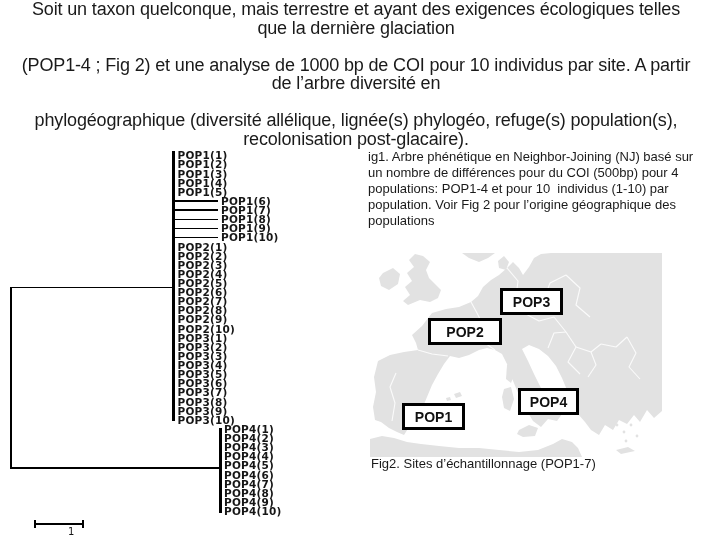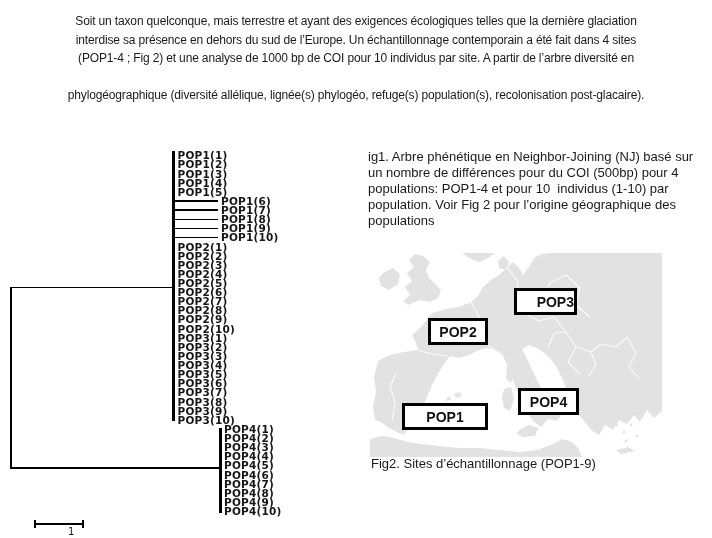--- a/index.html
+++ b/index.html
@@ -1,19 +1,19 @@
 <!DOCTYPE html>
 <html><head>
 <meta charset="utf-8">
 <style>
   html,body{margin:0;padding:0;background:#fff;}
   .page{position:relative;width:712px;height:538px;background:#ffffff;overflow:hidden;
         font-family:"Liberation Sans",sans-serif;color:#1c1c1c;}
-  .intro{position:absolute;left:16px;top:12px;width:680px;text-align:center;
-         font-size:12px;line-height:18.5px;letter-spacing:-0.15px;color:#1a1a1a;}
+  .intro{position:absolute;left:16px;top:0;width:680px;text-align:center;
+         font-size:18px;line-height:18.5px;letter-spacing:-0.15px;color:#1a1a1a;}
   .intro b{font-weight:400;}
   #tree-svg{position:absolute;left:0;top:0;width:712px;height:538px;}
   #tree-svg text{font-family:"DejaVu Sans",sans-serif;font-weight:bold;font-size:10.5px;
                  fill:#161616;letter-spacing:0.2px;}
   #tree-svg .scale-num{font-size:10px;font-weight:400;letter-spacing:0;}
   .fig1-caption{position:absolute;left:368px;top:149px;width:345px;font-size:13px;
                 line-height:16px;white-space:pre-wrap;color:#1a1a1a;}
   .map{position:absolute;left:370px;top:253px;width:292px;height:204px;}
   .map svg{position:absolute;left:0;top:0;}
   .site-box{position:absolute;border:3px solid #000;background:#fff;display:flex;
@@ -78,21 +78,21 @@
       <text x="224" y="505.85999999999996">POP4(9)</text>
       <text x="224" y="514.9799999999999">POP4(10)</text>
       <line x1="35" y1="524" x2="83" y2="524" stroke="#000" stroke-width="1.5"></line>
       <line x1="35" y1="520" x2="35" y2="528" stroke="#000" stroke-width="1.5"></line>
       <line x1="83" y1="520" x2="83" y2="528" stroke="#000" stroke-width="1.5"></line>
       <text x="68" y="535" class="scale-num">1</text>
     </svg>
 
   <div class="intro">
     <span>Soit un taxon quelconque, mais terrestre et ayant des exigences écologiques telles que la dernière glaciation</span><br>
-    <span>interdise sa présence en dehors du sud de l’Europe. Un échantillonnage contemporain a été fait dans 4 sites</span><br>
+    <br>
     <span><span>(POP1-4 ; Fig 2) et une analyse de </span><b>1000 bp de COI pour 10 individus par site</b><span>. A partir de l’arbre diversité en</span></span><br>
     <br>
     <span>phylogéographique (diversité allélique, lignée(s) phylogéo, refuge(s) population(s), recolonisation post-glacaire).</span>
   </div>
 
   <div class="fig1-caption">ig1. Arbre phénétique en Neighbor-Joining (NJ) basé sur
 un nombre de différences pour du COI (500bp) pour 4
 populations: POP1-4 et pour 10  individus (1-10) par
 population. Voir Fig 2 pour l’origine géographique des
 populations</div>
@@ -127,29 +127,29 @@
         <path d="M196,79 L184,80 L178,95"></path>
         <path d="M196,79 L206,94 L198,109 L210,121"></path>
         <path d="M206,94 L221,99 L231,91"></path>
         <path d="M231,91 L246,94 L257,84"></path>
         <path d="M221,99 L226,112 L218,124"></path>
         <path d="M174,46 L180,30 L196,22"></path>
         <path d="M196,22 L210,35 L206,52 L220,64"></path>
         <path d="M257,84 L266,100 L259,114 L270,126"></path>
       </g>
     </svg>
-  <div class="site-box" style="left: 32px; top: 150px; width: 86px; height: 27px;">
+  <div class="site-box" style="left: 32px; top: 150px; width: 63px; height: 27px;">
         <span>POP1</span>
       </div>
-      <div class="site-box" style="left: 58px; top: 65px; width: 60px; height: 27px;">
+      <div class="site-box" style="left: 58px; top: 65px; width: 74px; height: 27px;">
         <span>POP2</span>
       </div>
-      <div class="site-box" style="left: 144px; top: 35px; width: 63px; height: 27px; justify-content: flex-end;">
+      <div class="site-box" style="left: 130px; top: 35px; width: 63px; height: 27px;">
         <span>POP3</span>
       </div>
       <div class="site-box" style="left: 148px; top: 135px; width: 61px; height: 27px;">
         <span>POP4</span>
       </div>
     </div>
 
-  <div class="fig2-caption">Fig2. Sites d’échantillonnage (POP1-9)</div>
+  <div class="fig2-caption">Fig2. Sites d’échantillonnage (POP1-7)</div>
 
 </div>
 
 </body></html>

